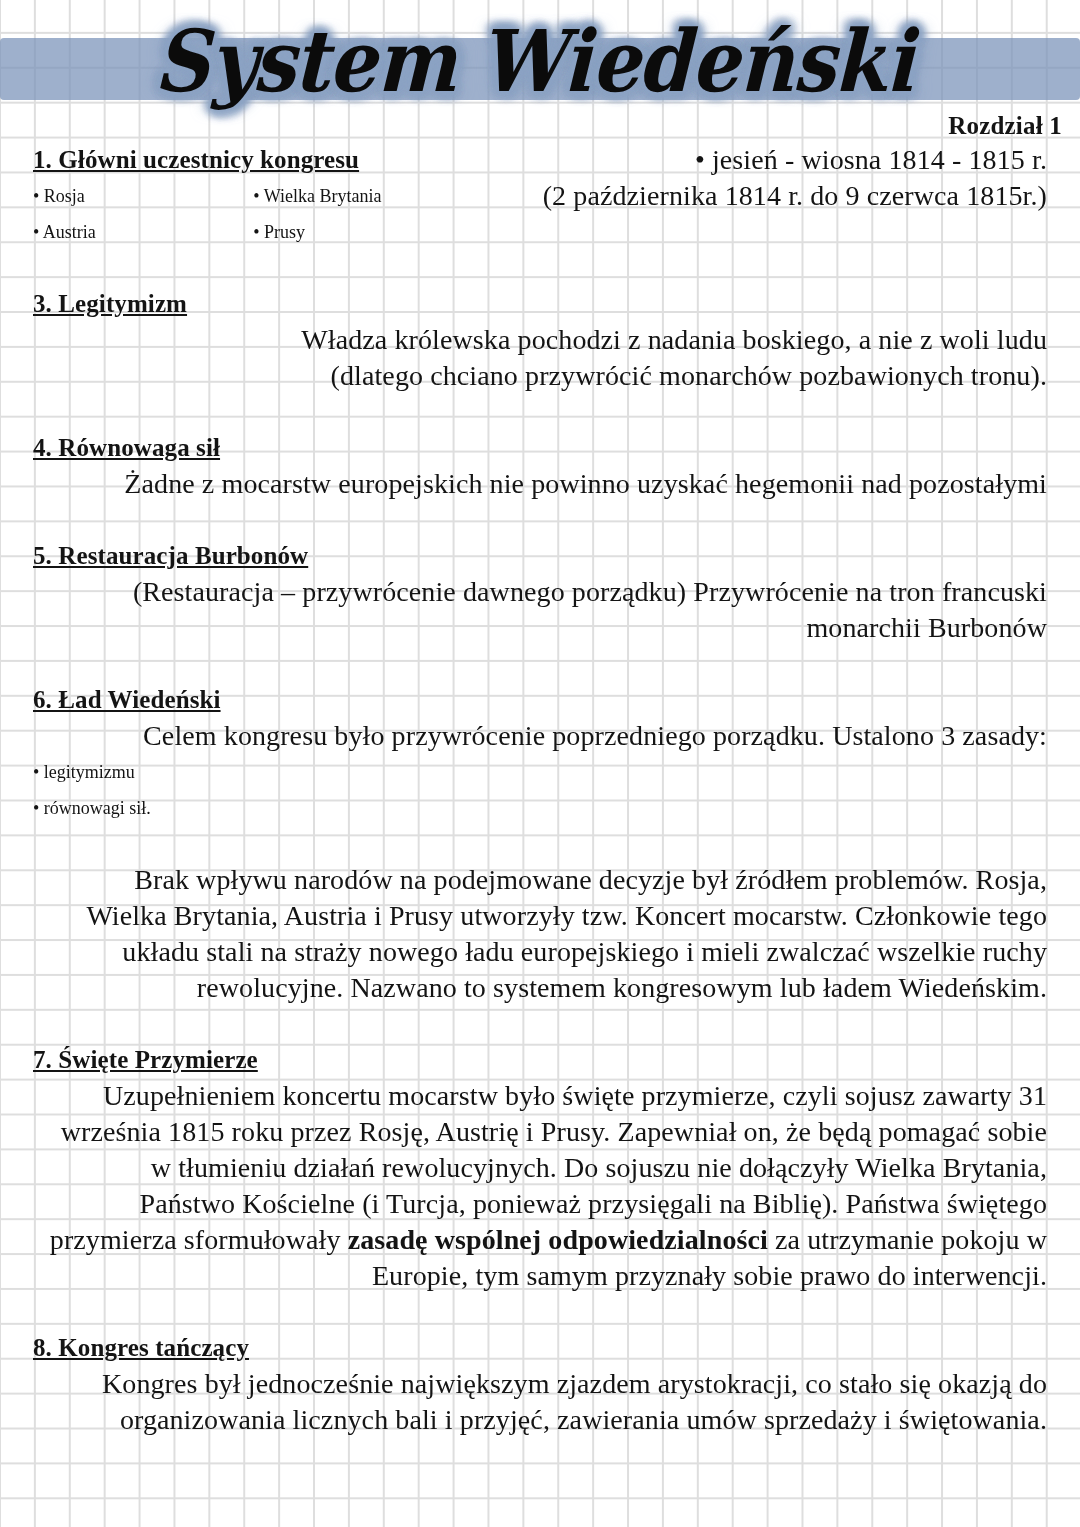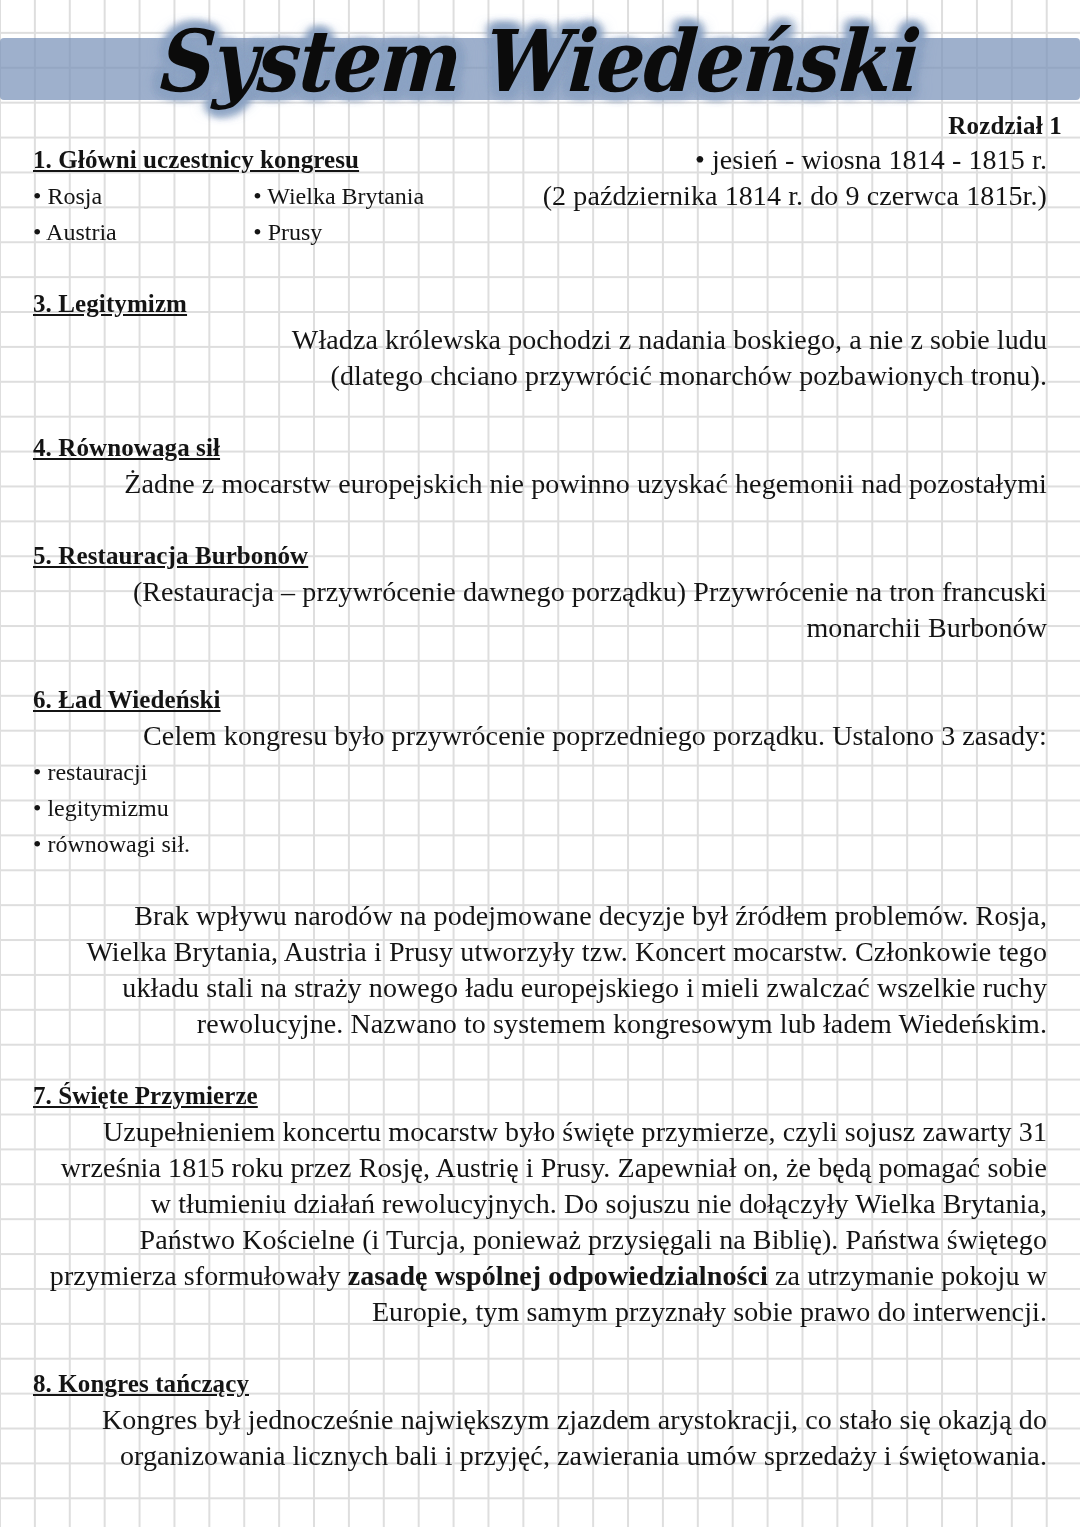--- a/index.html
+++ b/index.html
@@ -97,21 +97,21 @@
     font-size: 28px;
     line-height: 36px;
     margin: 0;
     letter-spacing: 0.1px;
     text-align: right;
   }
 
   .para b { font-weight: 700; }
 
   .bullet {
-    font-size: 24px;
+    font-size: 18px;
     line-height: 36px;
     margin: 0;
   }
   .gap-md { height: 36px; }
 
   
   .top-block {
     display: flex;
   }
   .col-a { width: 455px; }
@@ -156,21 +156,21 @@
       <div class="col-b">
         <div class="para">• jesień - wiosna 1814 - 1815 r.</div>
         <div class="para">(2 października 1814 r. do 9 czerwca 1815r.)</div>
       </div>
     </div>
 
     <div class="gap-md"></div>
 
     <div class="sect">
       <div class="heading">3. Legitymizm</div>
-      <div class="para">Władza królewska pochodzi z nadania boskiego, a nie z sobie ludu</div>
+      <div class="para">Władza królewska pochodzi z nadania boskiego, a nie z woli ludu</div>
       <div class="para">(dlatego chciano przywrócić monarchów pozbawionych tronu).</div>
     </div>
 
     <div class="gap-md"></div>
 
     <div class="sect">
       <div class="heading">4. Równowaga sił</div>
       <div class="para">Żadne z mocarstw europejskich nie powinno uzyskać hegemonii nad pozostałymi</div>
     </div>
 
@@ -180,21 +180,20 @@
       <div class="heading">5. Restauracja Burbonów</div>
       <div class="para">(Restauracja – przywrócenie dawnego porządku) Przywrócenie na tron francuski</div>
       <div class="para">monarchii Burbonów</div>
     </div>
 
     <div class="gap-md"></div>
 
     <div class="sect">
       <div class="heading">6. Ład Wiedeński</div>
       <div class="para">Celem kongresu było przywrócenie poprzedniego porządku. Ustalono 3 zasady:</div>
-      <div class="bullet">• restauracji</div>
       <div class="bullet">• legitymizmu</div>
       <div class="bullet">• równowagi sił.</div>
     </div>
 
     <div class="gap-md"></div>
 
     <div class="sect">
       <div class="para">Brak wpływu narodów na podejmowane decyzje był źródłem problemów. Rosja,</div>
       <div class="para">Wielka Brytania, Austria i Prusy utworzyły tzw. Koncert mocarstw. Członkowie tego</div>
       <div class="para">układu stali na straży nowego ładu europejskiego i mieli zwalczać wszelkie ruchy</div>

